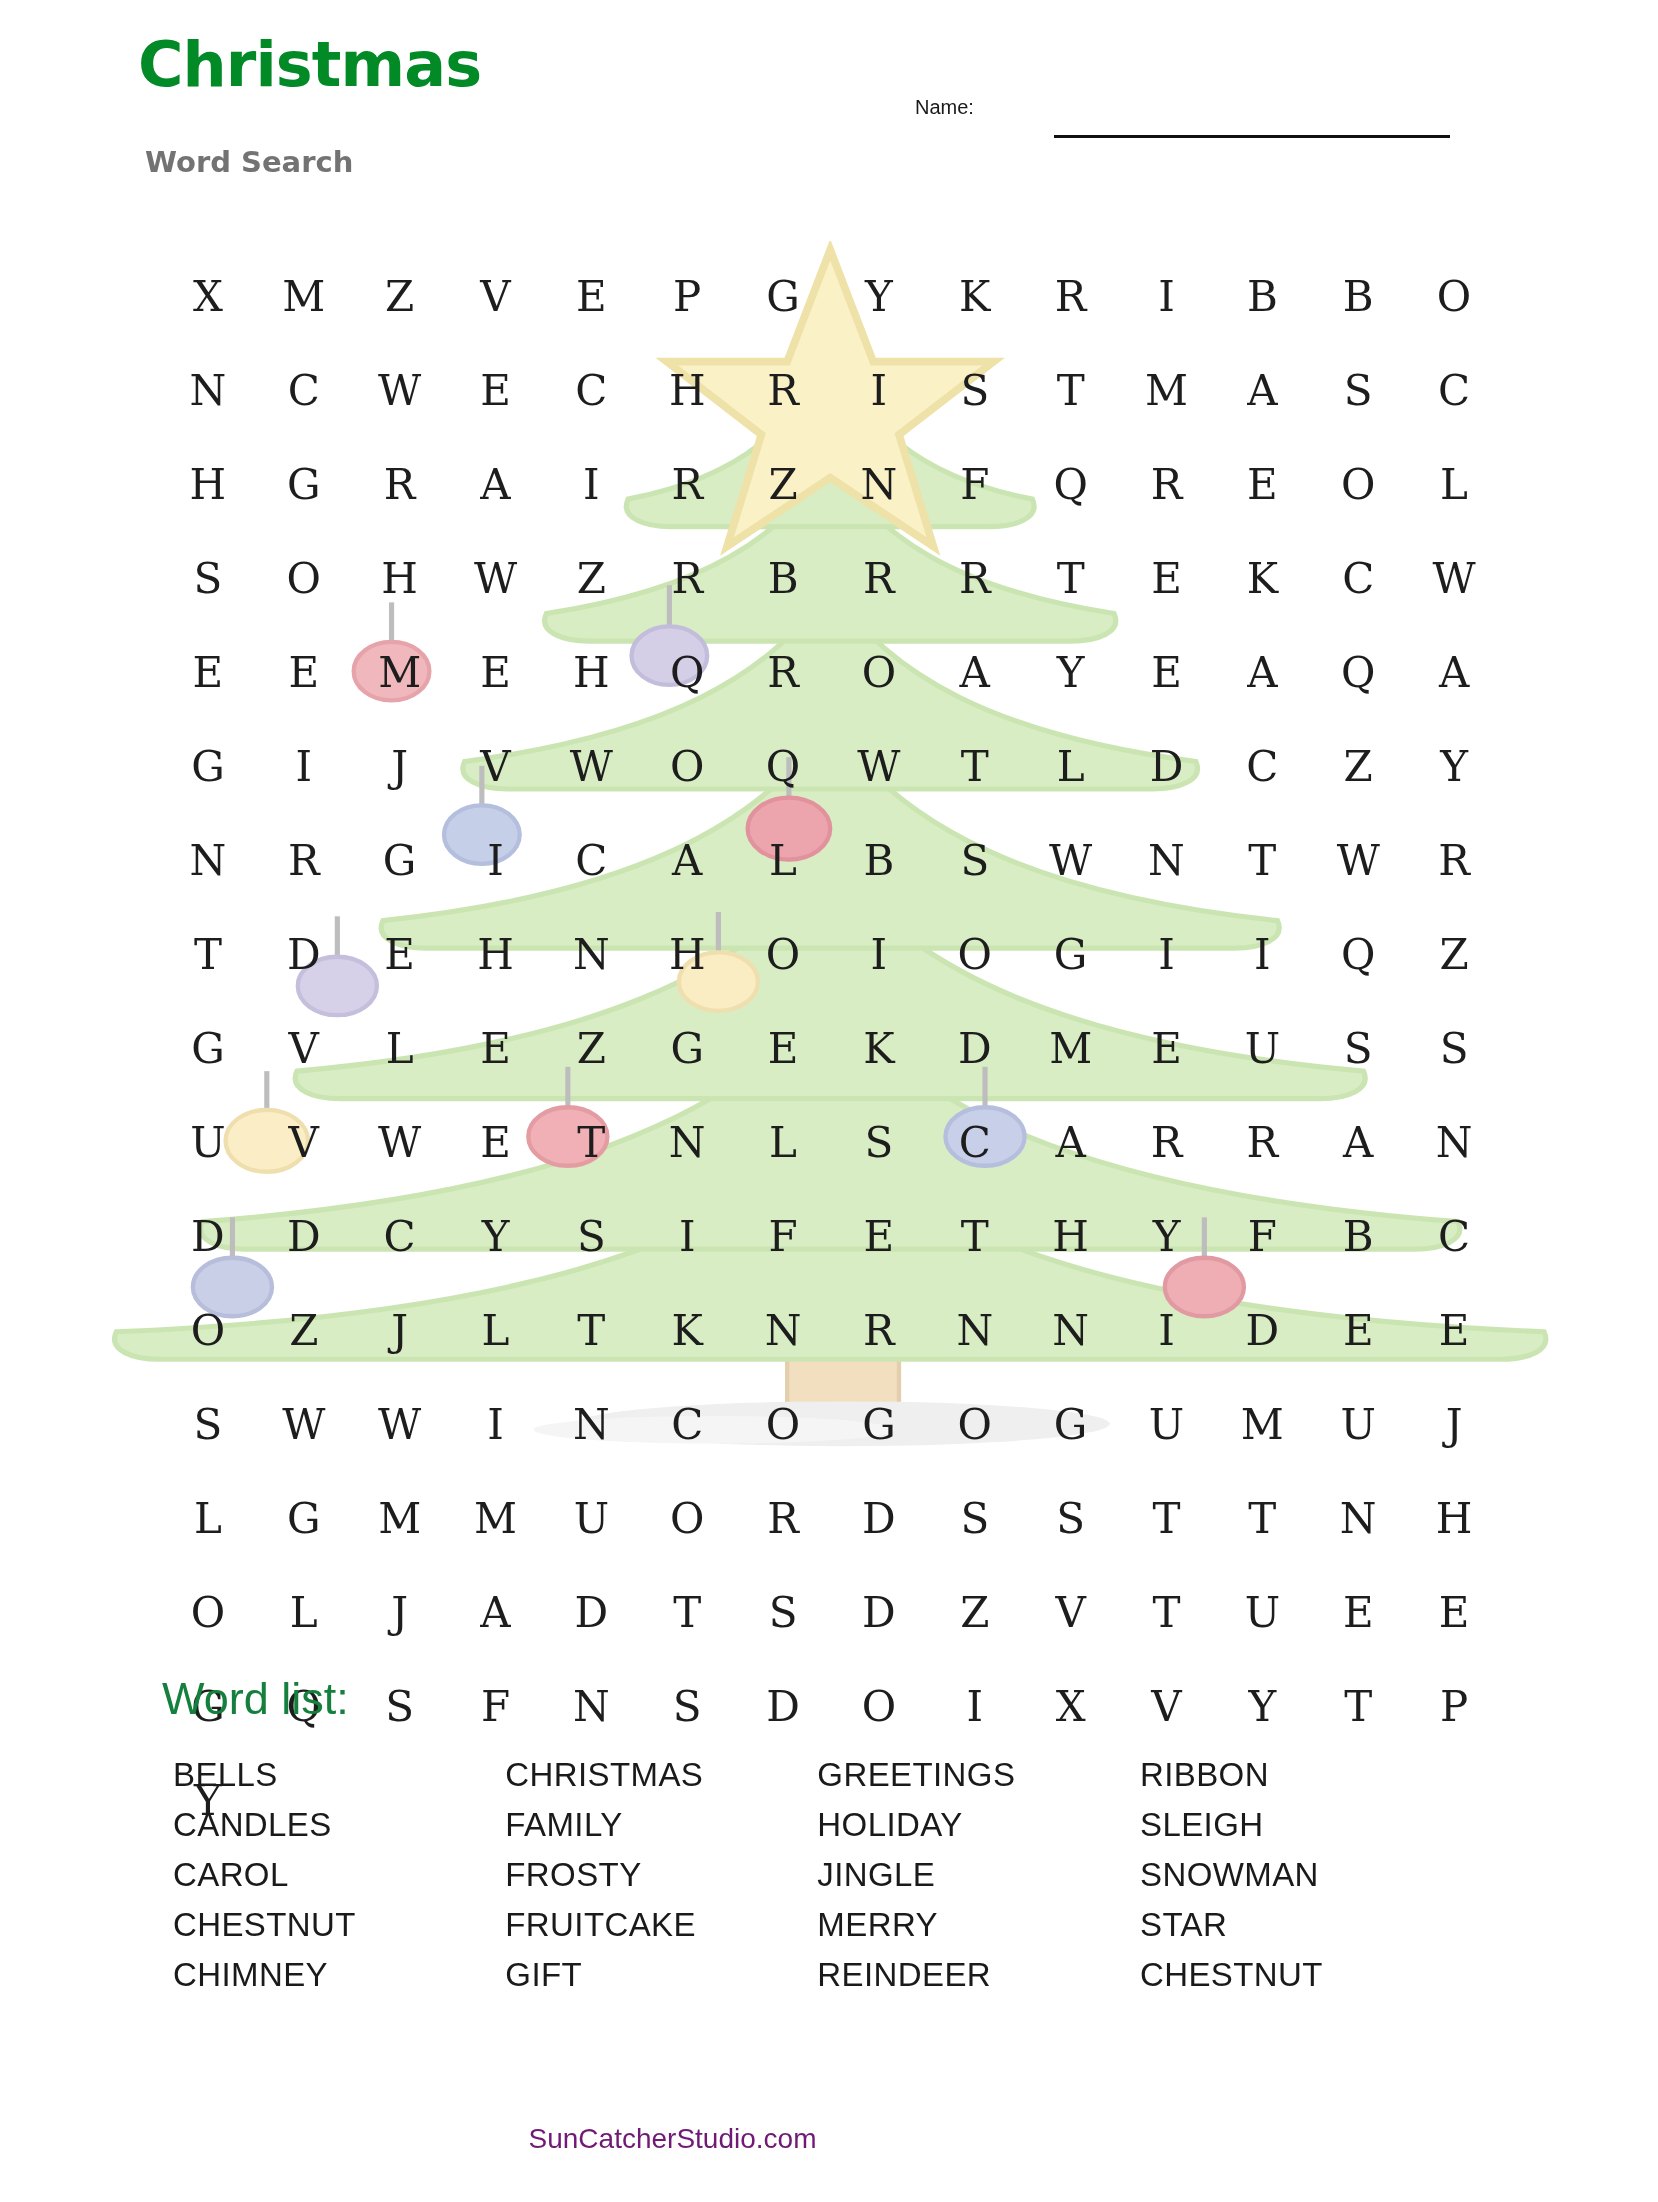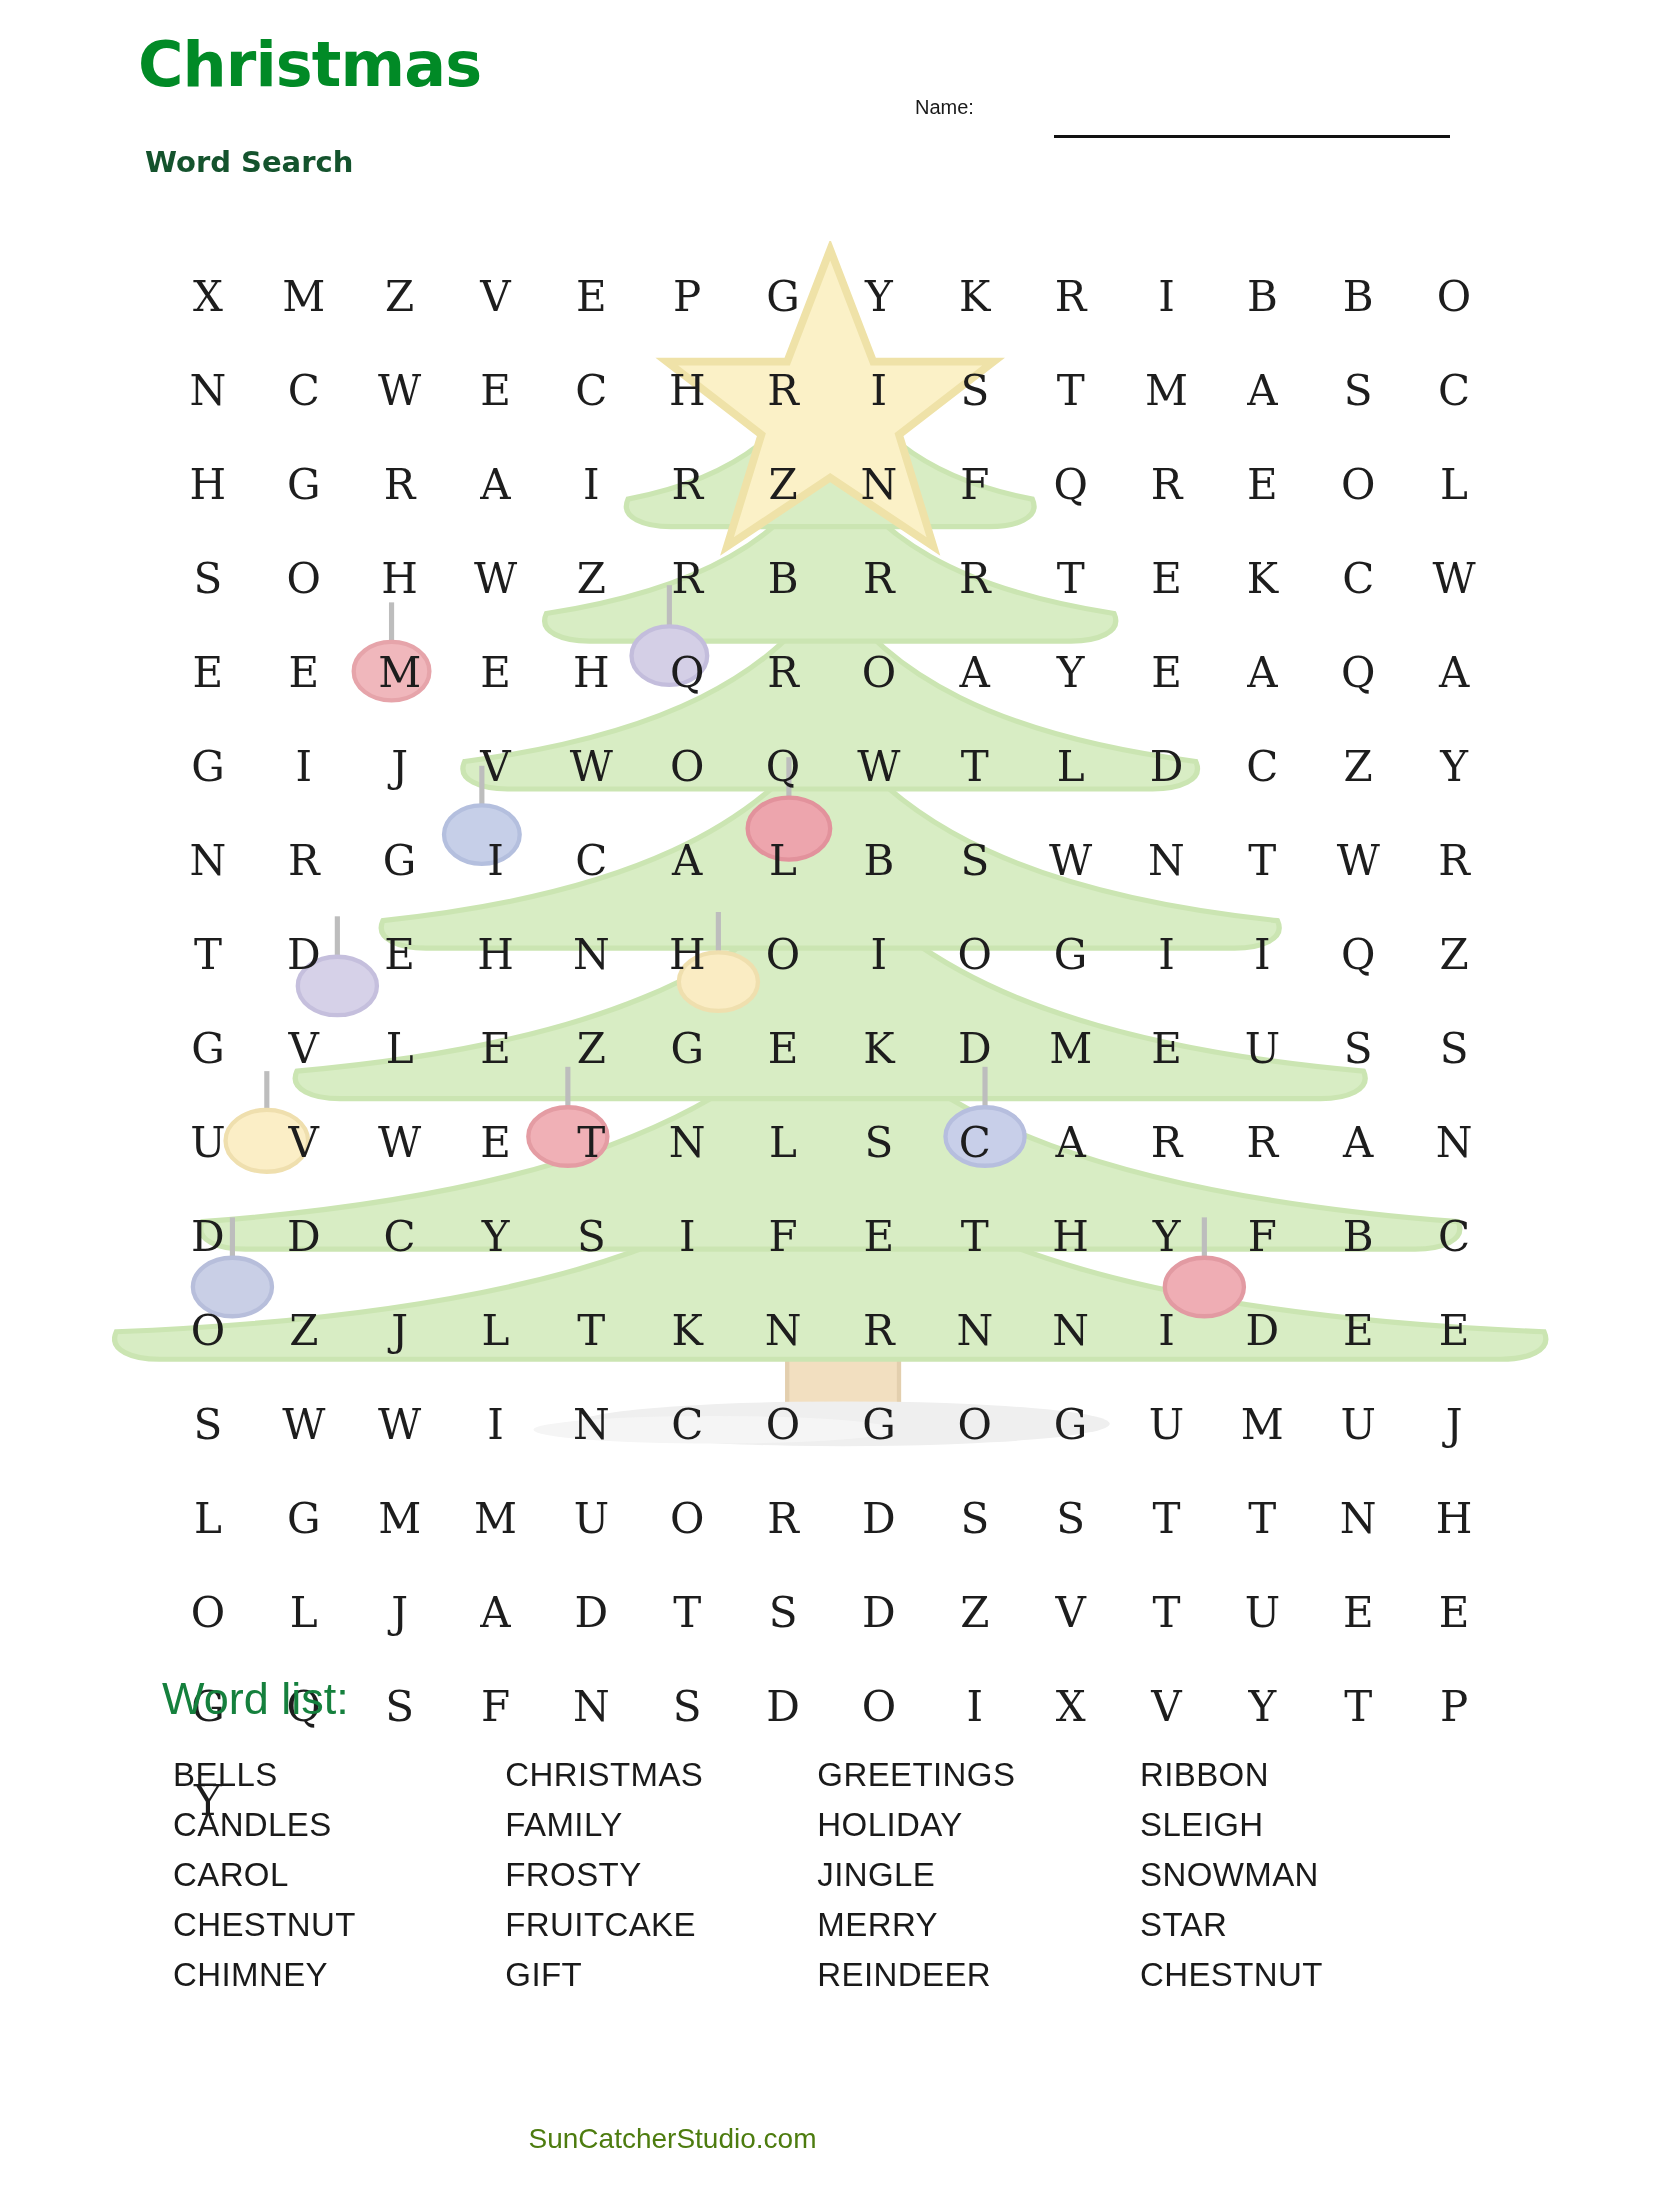--- a/index.html
+++ b/index.html
@@ -36,21 +36,21 @@
     letter-spacing: -0.9px;
     line-height: 1;
     font-family: "DejaVu Sans", sans-serif;
   }
   .title-sub {
     position: absolute;
     left: 145px;
     top: 148px;
     font-size: 29px;
     font-weight: bold;
-    color: #14532d;
+    color: #737373;
     line-height: 1;
     font-family: "DejaVu Sans", sans-serif;
   }
   .name-label {
     position: absolute;
     left: 915px;
     top: 96px;
     font-size: 20px;
     color: #1a1a1a;
     font-family: "Liberation Sans", sans-serif;
@@ -141,21 +141,21 @@
   }
 
   
   .footer {
     position: absolute;
     left: 0;
     top: 2123px;
     width: 1345px;
     text-align: center;
     font-size: 28px;
-    color: #4d7c0f;
+    color: #701a75;
     font-family: "Liberation Sans", sans-serif;
   }
 </style>
 </head>
 <body>
 
 <div class="page">
 
   <div class="header">
     <div class="title-main">Christmas</div>

